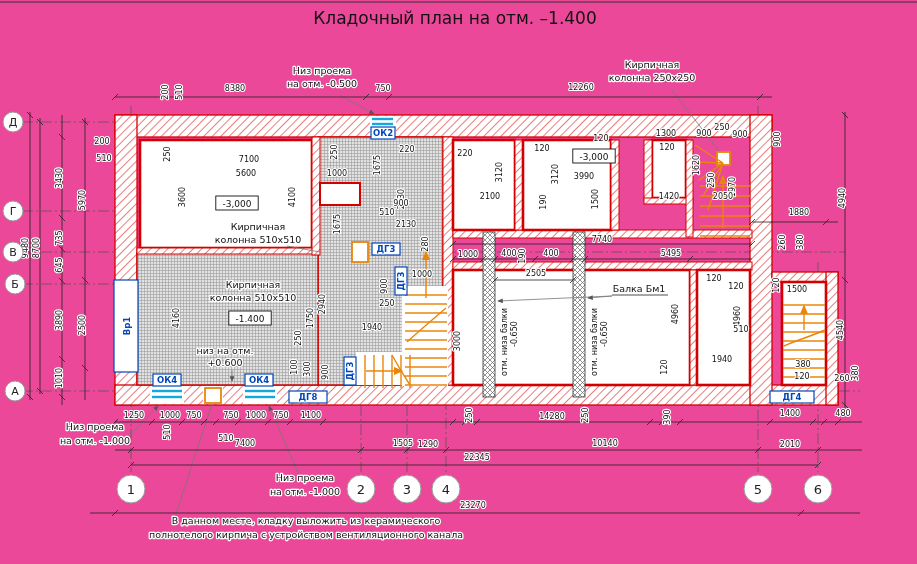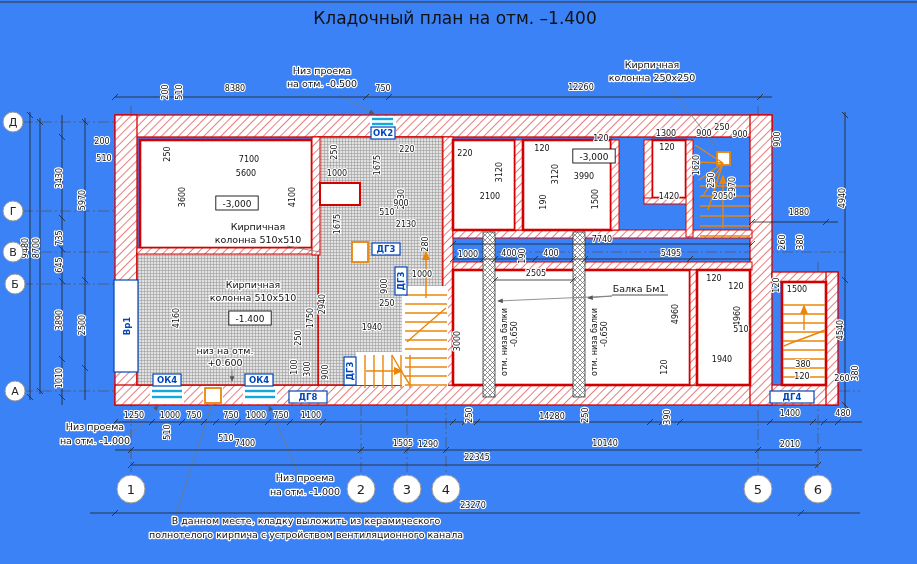--- a/index.html
+++ b/index.html
@@ -1,16 +1,16 @@
 <!DOCTYPE html>
 <html><head>
 <meta charset="utf-8">
 <style>
   html,body{margin:0;padding:0;background:#fff;}
-  .stage{position:relative;width:917px;height:564px;background:#3b82f6;overflow:hidden;
+  .stage{position:relative;width:917px;height:564px;background:#ec4899;overflow:hidden;
          font-family:"DejaVu Sans", "Liberation Sans", sans-serif;text-align:center;}
   svg{display:block}
   .title{font-size:17px;fill:#111;}
   .dim{font-size:8px;fill:#111;paint-order:stroke;stroke:#fff;stroke-width:2.2px;stroke-linejoin:round;}
   .ann{font-size:9.5px;fill:#111;paint-order:stroke;stroke:#fff;stroke-width:2.5px;stroke-linejoin:round;}
   .lvl{font-size:9px;fill:#111;}
   .opn{font-size:8.5px;fill:#0047bb;font-weight:bold;paint-order:stroke;stroke:#fff;stroke-width:1.6px;}
   .bubR{font-size:11px;fill:#222;}
   .bubC{font-size:13px;fill:#222;}
   .chain,.tick{stroke:#222;stroke-width:.8;}

